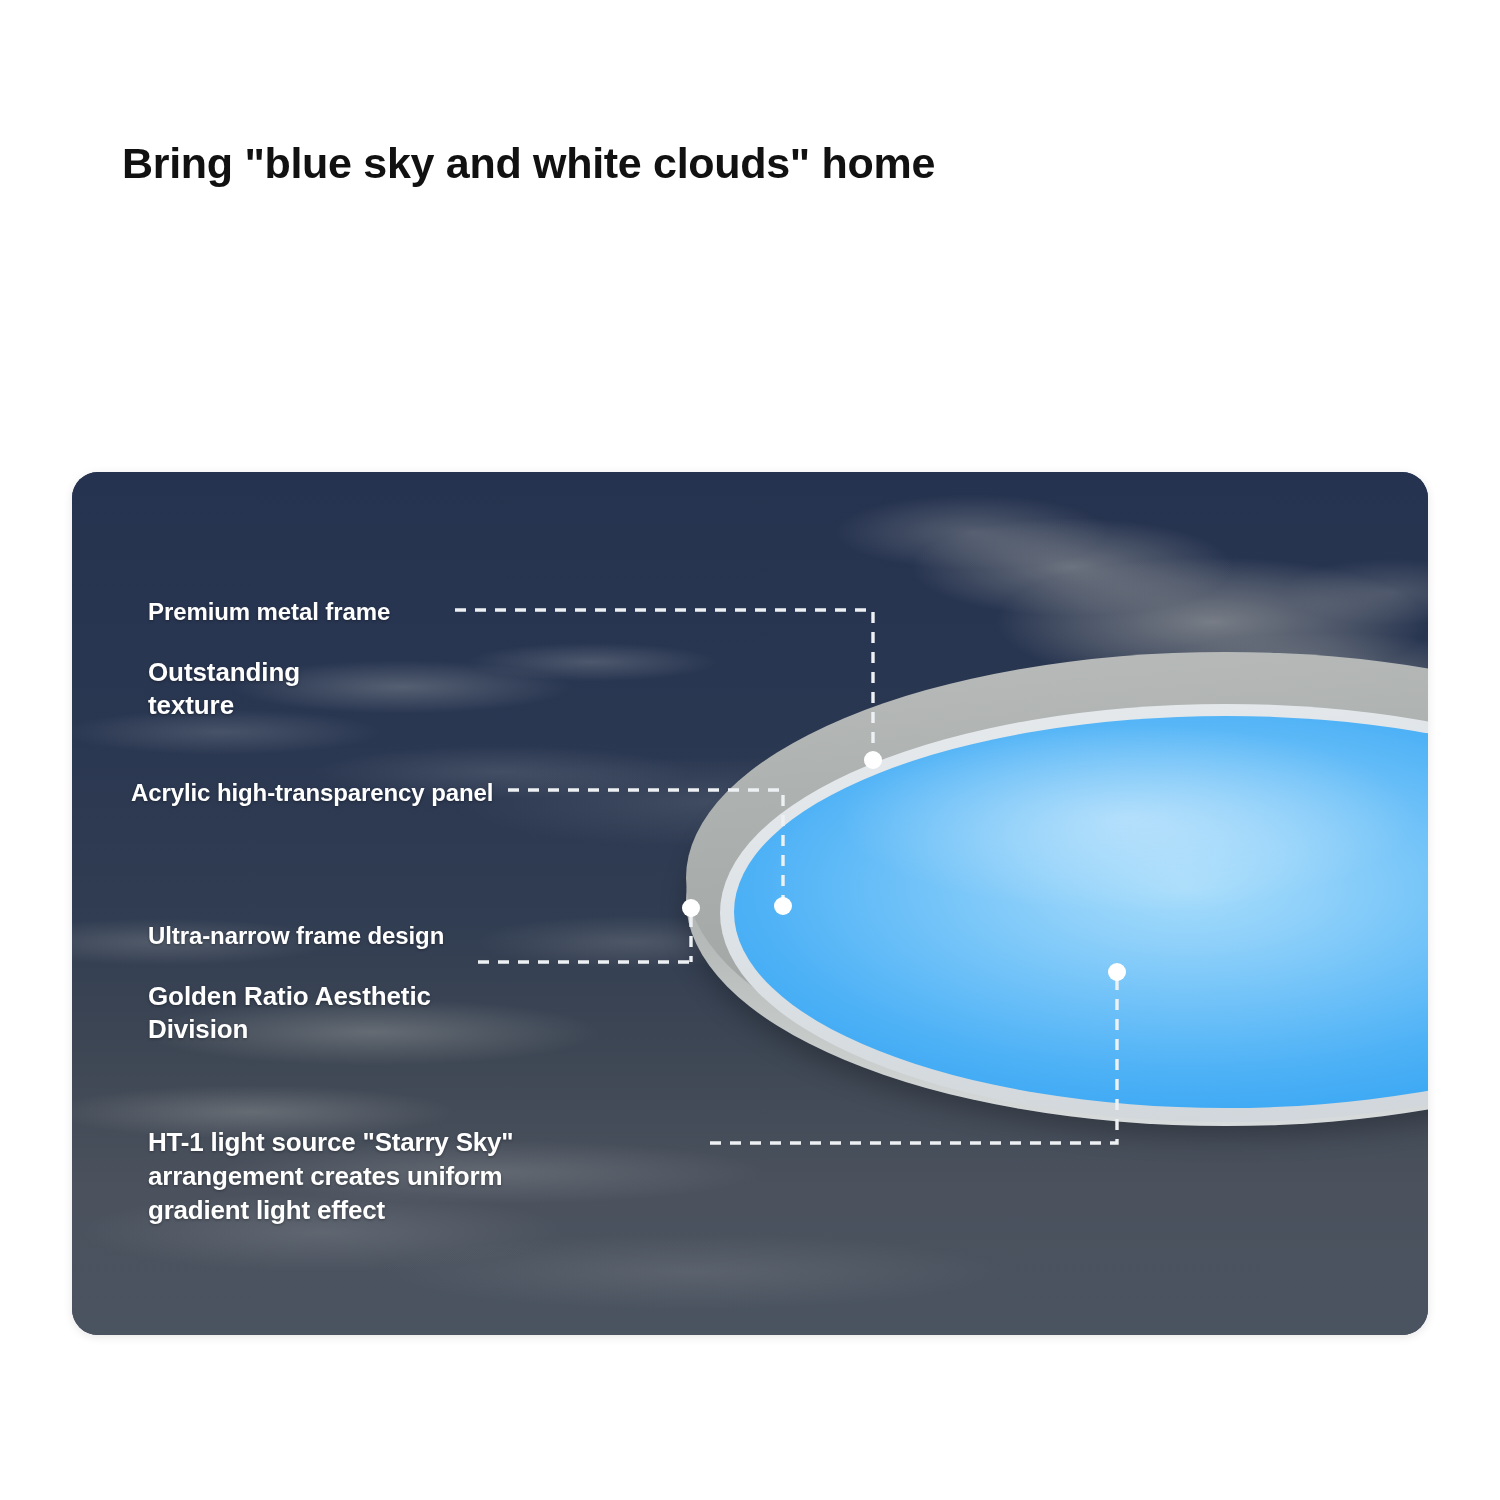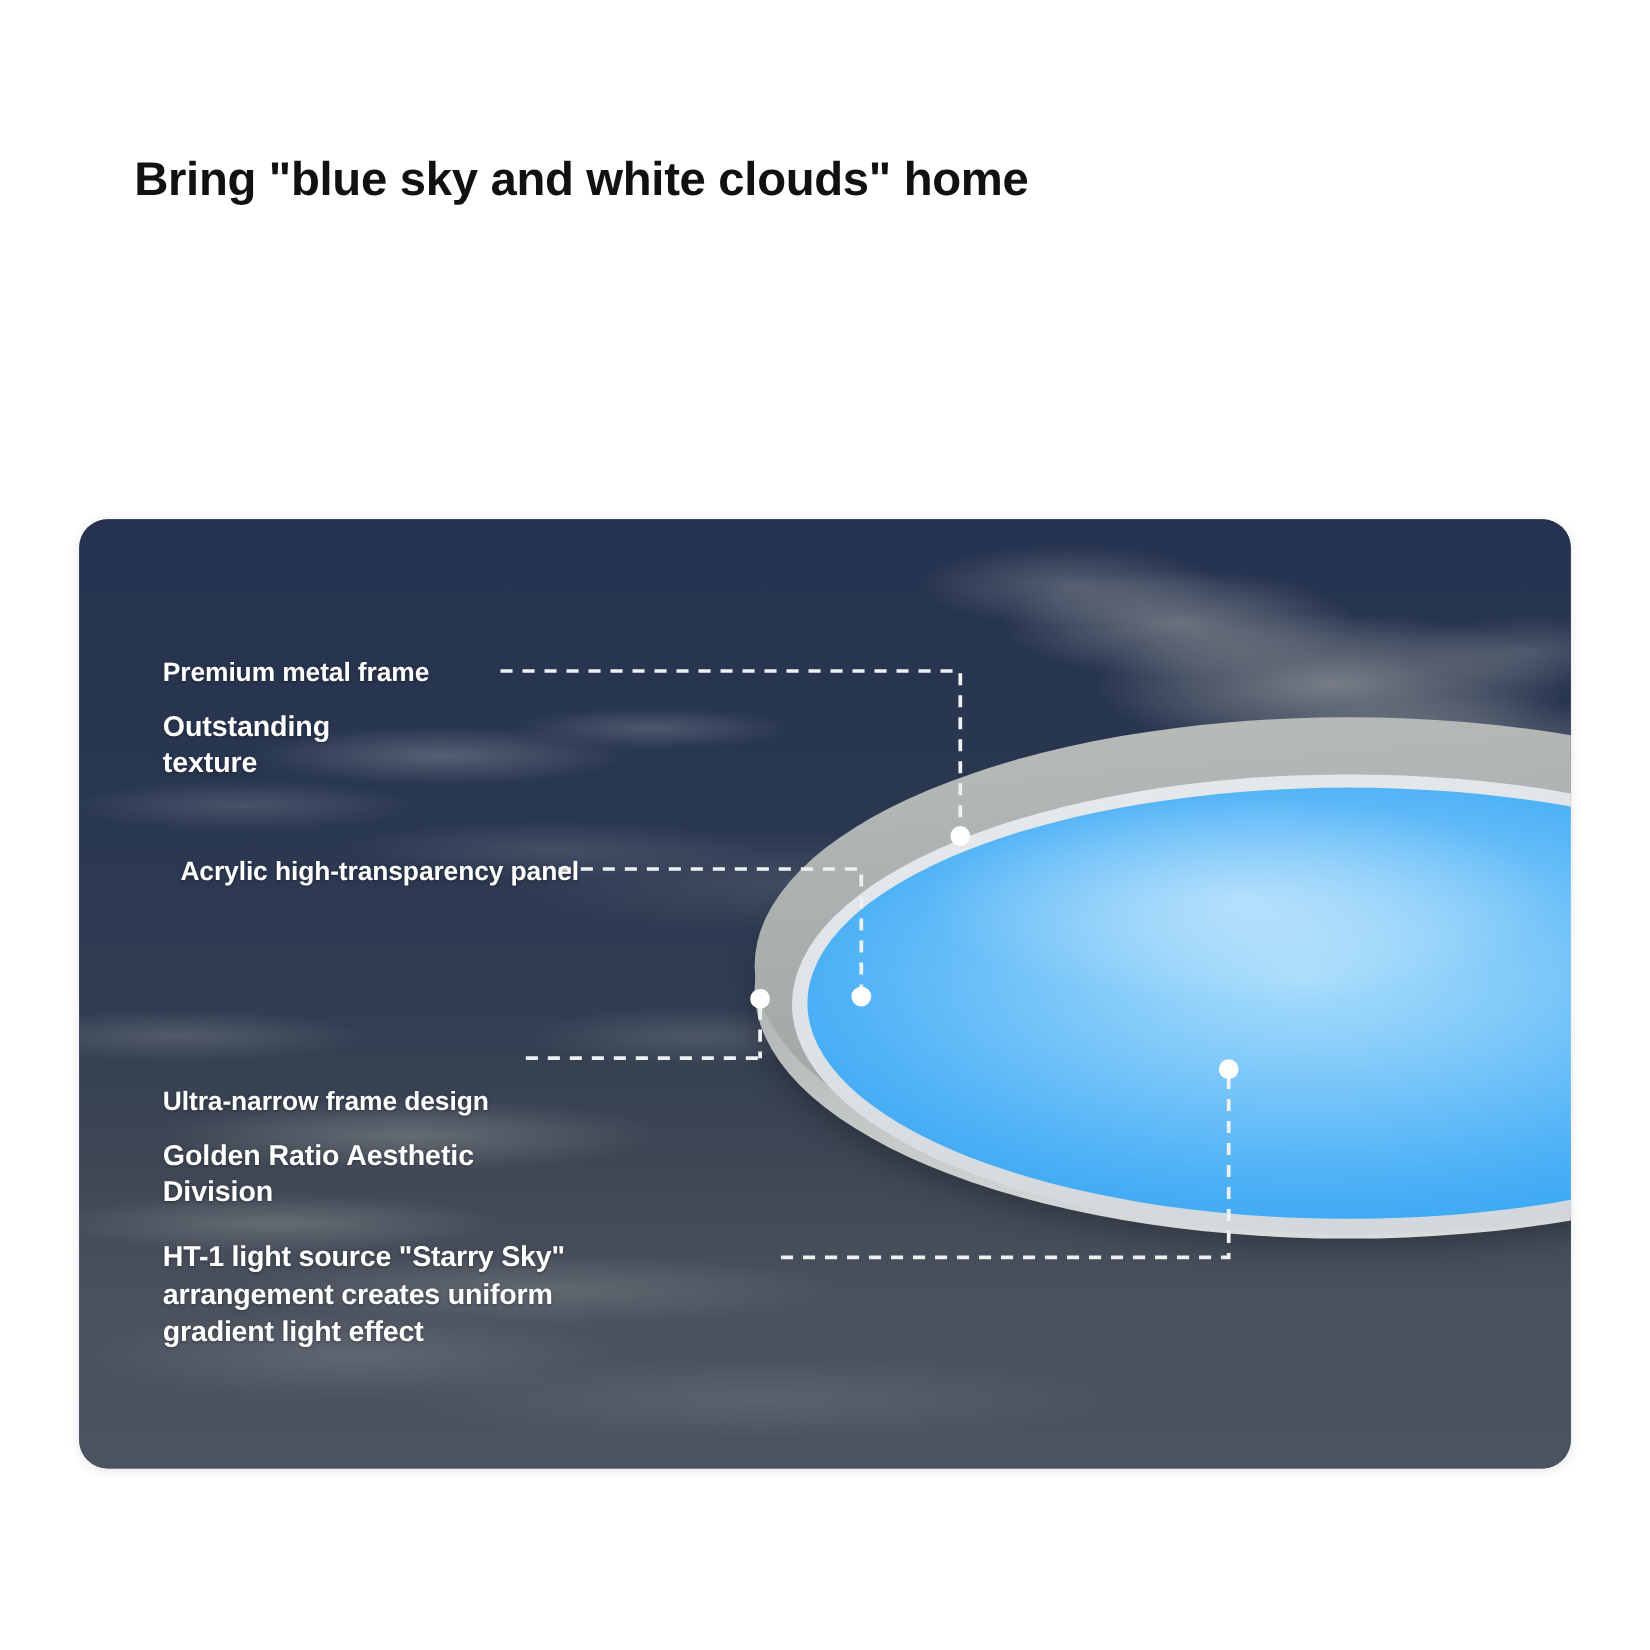--- a/index.html
+++ b/index.html
@@ -189,34 +189,34 @@
     font-weight: bold;
     line-height: 1.15;
     white-space: nowrap;
     letter-spacing: -0.1px;
   }
   .callout-sub {
     font-size: 26px;
     font-weight: bold;
     line-height: 1.28;
     letter-spacing: -0.1px;
-    margin-top: 18px;
+    margin-top: 30px;
     white-space: pre-line;
   }
   .callout-big {
     font-size: 26px;
     font-weight: bold;
     line-height: 1.3;
     letter-spacing: -0.2px;
     white-space: pre-line;
   }
 
   .c1 { left: 148px; top: 598px; }
-  .c2 { left: 164px; top: 779px; }
-  .c3 { left: 148px; top: 988px; }
+  .c2 { left: 131px; top: 779px; }
+  .c3 { left: 148px; top: 922px; }
   .c4 { left: 148px; top: 1126px; }
 
   
   .leader-svg {
     position: absolute;
     left: 0;
     top: 0;
     width: 1500px;
     height: 1500px;
     pointer-events: none;

